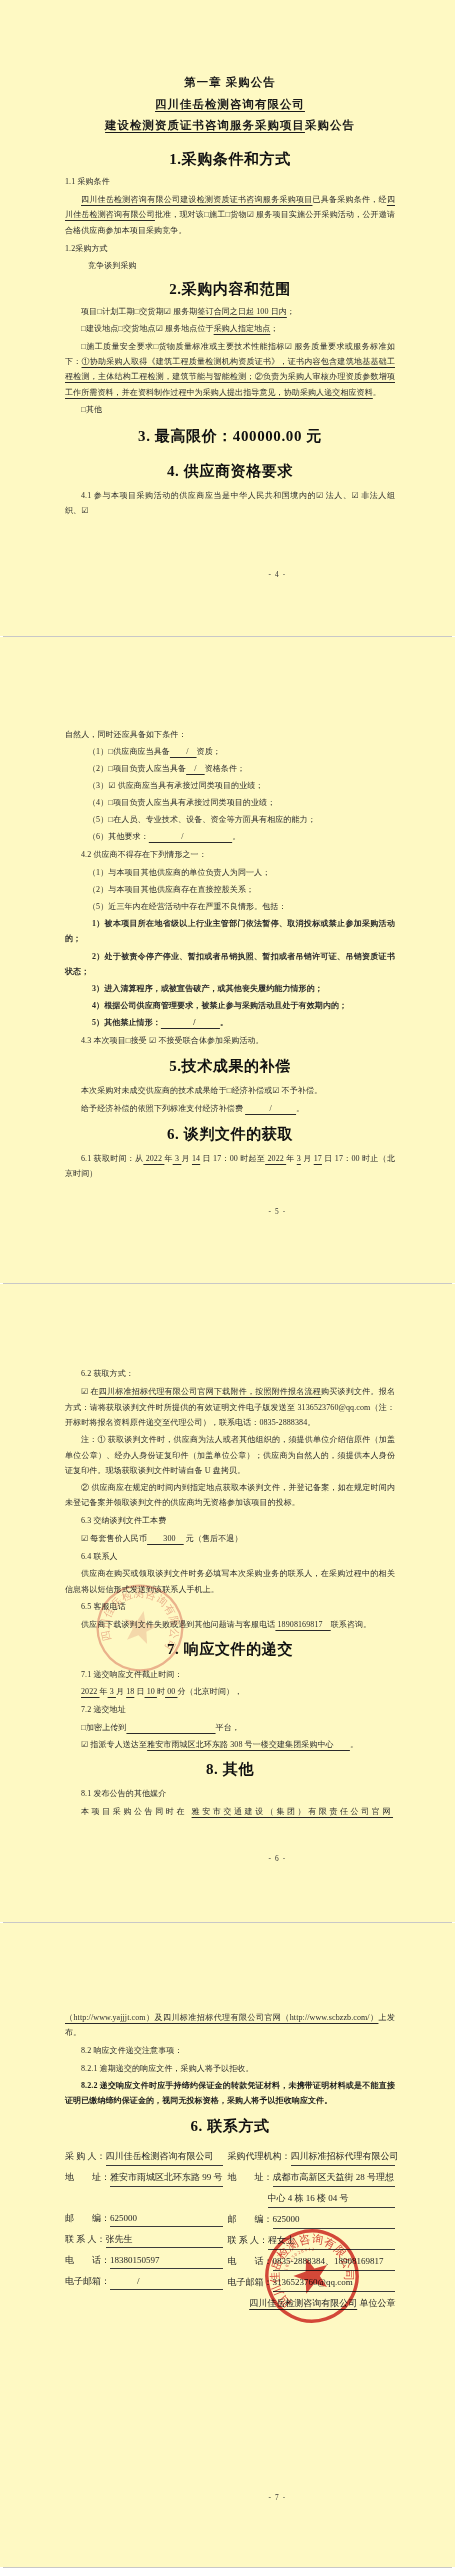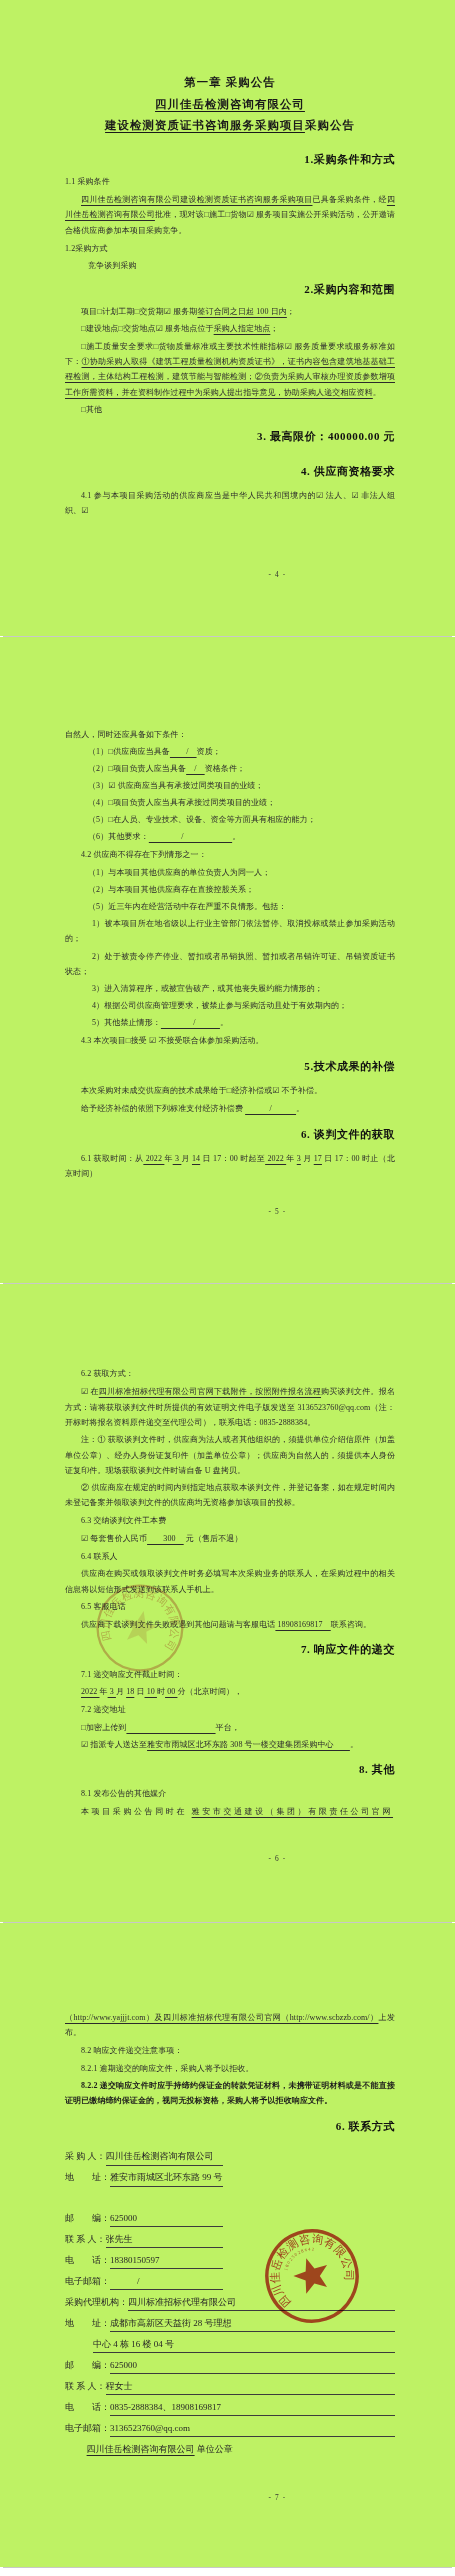--- a/index.html
+++ b/index.html
@@ -1,45 +1,45 @@
 <!DOCTYPE html>
 <html style="font-size:9px"><head>
 <meta charset="utf-8">
 <title>采购公告</title>
 <style>
   html,body{margin:0;padding:0;background:#ffffff;}
   body{width:455px;}
   #doc{width:455px;font-family:"Liberation Serif","DejaVu Serif",serif;color:#262626;background:#fff;}
-  .page{position:relative;box-sizing:border-box;padding:0 60px 0 65px;overflow:hidden;background:#bef264;}
+  .page{position:relative;box-sizing:border-box;padding:0 60px 0 65px;overflow:hidden;background:#fef9c3;}
   .p0{height:636px;padding-top:72px;}
   .p1{height:646px;padding-top:88px;}
   .p2{height:638px;padding-top:80px;}
   .p3{height:644px;padding-top:85px;}
   .psep{height:1.1px;background:#c8c8c8;margin:0 2.8px;}
   .tail{height:8px;background:#fff;}
   .blk{font-size:8px;line-height:15.4px;margin:1.7px 0;text-align:justify;letter-spacing:0.1px;color:#2b2b2b;}
   .title{font-size:11.4px;font-weight:bold;text-align:center;line-height:21.6px;margin:0;letter-spacing:1.1px;color:#1a1a1a;}
-  .h1{font-size:11px;font-weight:bold;line-height:19.3px;margin:6.8px 0 4.6px;text-align:right;letter-spacing:0.6px;color:#111;}
+  .h1{font-size:15px;font-weight:bold;line-height:19.3px;margin:6.8px 0 4.6px;text-align:center;letter-spacing:0.6px;color:#111;}
   .h2{margin:2.3px 0;}
   .ind{text-indent:16px;}
   .ind3{text-indent:23px;}
-  .ind4{text-indent:27px;}
+  .ind4{text-indent:27px;font-weight:bold;}
   .bold{font-weight:bold;color:#1c1c1c;}
   .track{letter-spacing:2.6px;}
   .u{text-decoration:underline;text-underline-offset:2.8px;text-decoration-thickness:0.6px;}
   .pagenum{position:absolute;left:0;right:0;top:570px;text-align:center;font-size:7.4px;color:#333;transform:translateX(50px);letter-spacing:1.1px;}
-  .contact{display:flex;margin-top:12.5px;line-height:16px;flex-direction:column;}
+  .contact{display:flex;margin-top:12.5px;line-height:16px;}
   .ccol{display:flex;flex-direction:column;}
   .ccol.left{width:158px;margin-right:4.6px;}
   .ccol.right{flex:1;min-width:0;}
   .crow{display:flex;align-items:baseline;margin-bottom:3.4px;white-space:nowrap;}
   .crow.spacer{height:16px;margin-bottom:3.4px;}
   .clabel{white-space:nowrap;}
   .cval{flex:1;border-bottom:0.6px solid #3c3c3c;padding-bottom:0.6px;min-width:0;}
-  .crow.cont .cval{margin-left:28px;}
+  .crow.cont .cval{margin-left:40px;}
   .seal-caption{margin-left:21.6px;line-height:16px;white-space:nowrap;}
   .stamp{position:absolute;pointer-events:none;mix-blend-mode:multiply;z-index:3;}
   .stamp svg{width:100%;height:100%;overflow:visible;display:block;}
   .stamp-main{left:263px;top:304px;width:98px;height:98px;color:#d03535;opacity:.9;transform:rotate(-18deg);}
   .stamp-partial{left:94px;top:298px;width:92px;height:92px;color:#cf5050;opacity:.42;transform:rotate(12deg);}
 </style>
 </head>
 <body>
 
 <div id="doc">

